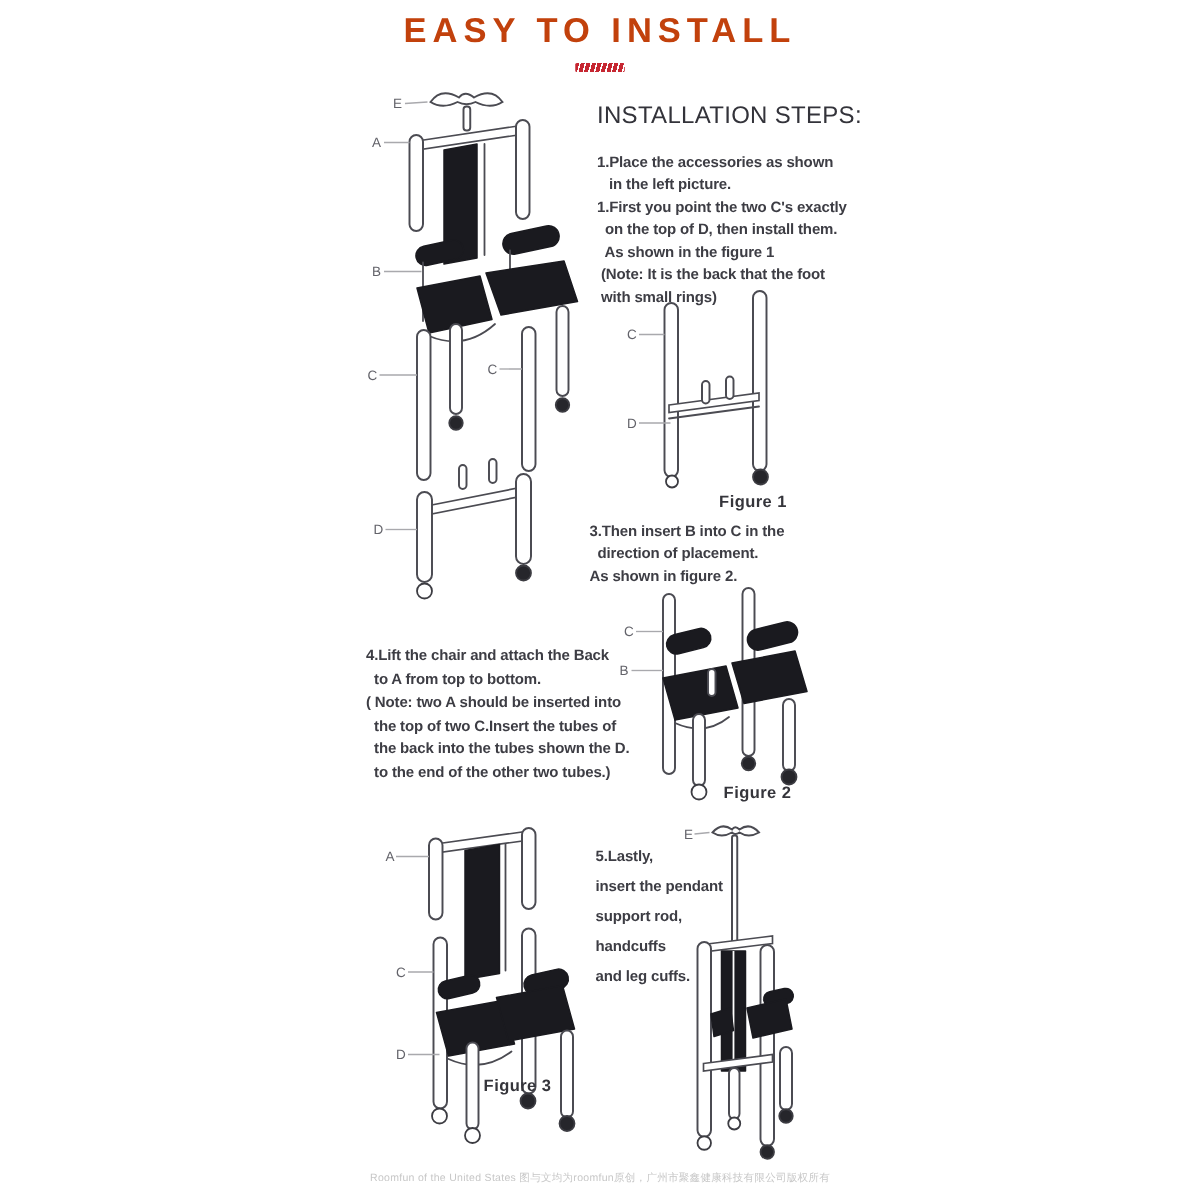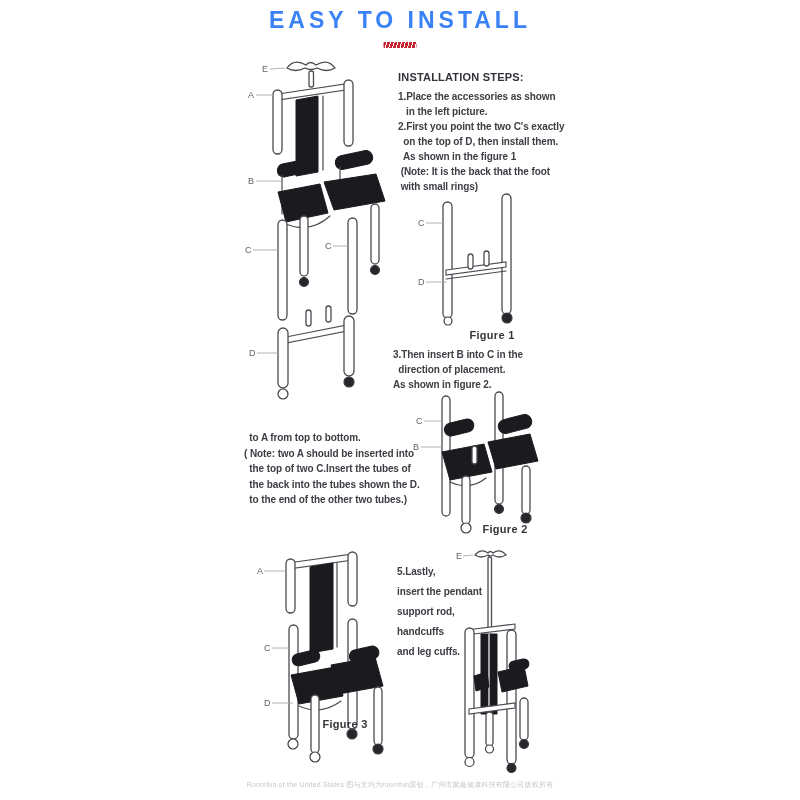--- a/index.html
+++ b/index.html
@@ -1,24 +1,24 @@
 <!DOCTYPE html>
 <html><head>
 <meta charset="utf-8">
 <style>
   html,body{margin:0;padding:0;background:#ffffff;}
   .stage{position:relative;width:800px;height:800px;background:#ffffff;overflow:hidden;
          font-family:"Liberation Sans",sans-serif;}
   .title{position:absolute;left:0;right:0;top:7px;text-align:center;
-         font-size:23px;font-weight:800;letter-spacing:4px;color:#3b82f6;}
+         font-size:23px;font-weight:800;letter-spacing:4px;color:#c2410c;}
   .badge{position:absolute;left:50%;top:42px;transform:translateX(-50%);
          width:33px;height:6px;border-radius:1px;
          background:repeating-linear-gradient(105deg,#c62631 0,#c62631 2.6px,#ffffff 2.6px,#ffffff 3.6px);}
   .tblock{position:absolute;}
-  .theading{font-size:11px;font-weight:700;color:#33333a;letter-spacing:0.2px;margin-bottom:4px;line-height:15px;}
+  .theading{font-size:16px;font-weight:400;color:#33333a;letter-spacing:0.2px;margin-bottom:16px;line-height:15px;}
   .tl{font-size:10px;font-weight:700;color:#3d3d44;line-height:15px;letter-spacing:-0.1px;white-space:pre;}
   .lh155 .tl{line-height:15.5px;}
   .lh20 .tl{line-height:20px;}
   .caption{position:absolute;text-align:center;font-size:11px;font-weight:700;
            color:#35353b;letter-spacing:0.3px;}
   .fig{position:absolute;}
   .tube{fill:#ffffff;stroke:#4b4b52;stroke-width:1.3;}
   .bar{fill:#ffffff;stroke:#4b4b52;stroke-width:1.1;}
   .pad{fill:#1a1a1f;stroke:#1a1a1f;stroke-width:1;stroke-linejoin:round;}
   .ln{fill:none;stroke:#4b4b52;stroke-width:1.2;stroke-linecap:round;}
@@ -98,21 +98,21 @@
     <g>
       <line class="lead" x1="17" y1="297" x2="38" y2="297"></line>
       <text class="lbl" x="9" y="300">D</text>
     </g>
   </svg>
 
   <div class="tblock" style="left:398px;top:70px">
     <div class="theading">INSTALLATION STEPS:</div>
     <div class="tl">1.Place the accessories as shown</div>
     <div class="tl">   in the left picture.</div>
-    <div class="tl">2.First you point the two C's exactly</div>
+    <div class="tl">1.First you point the two C's exactly</div>
     <div class="tl">  on the top of D, then install them.</div>
     <div class="tl">  As shown in the figure 1</div>
     <div class="tl"> (Note: It is the back that the foot</div>
     <div class="tl"> with small rings)</div>
   </div>
 
   <svg class="fig" style="left:413px;top:186px;width:152px;height:142px" viewBox="0 0 152 142">
     <rect class="tube" x="30" y="16" width="9" height="116" rx="4.5"></rect>
     <circle class="wheel" cx="35" cy="135" r="4"></circle>
     <rect class="tube" x="89" y="8" width="9" height="120" rx="4.5"></rect>
@@ -123,21 +123,21 @@
     <rect class="tube" x="71" y="65" width="5" height="15" rx="2.5"></rect>
     <g>
       <line class="lead" x1="13" y1="37" x2="30" y2="37"></line>
       <text class="lbl" x="5" y="40">C</text>
     </g>
     <g>
       <line class="lead" x1="13" y1="96" x2="34" y2="96"></line>
       <text class="lbl" x="5" y="99">D</text>
     </g>
   </svg>
-  <div class="caption" style="left:442px;top:329px;width:100px">Figure 1</div>
+  <div class="caption" style="left:452px;top:329px;width:100px">Figure 1</div>
 
   <div class="tblock" style="left:393px;top:347px">
     <div class="tl">3.Then insert B into C in the</div>
     <div class="tl">  direction of placement.</div>
     <div class="tl">As shown in figure 2.</div>
   </div>
 
   <svg class="fig" style="left:406px;top:390px;width:160px;height:148px" viewBox="0 0 160 148">
     <rect class="tube" x="36" y="6" width="8" height="120" rx="4"></rect>
     <rect class="tube" x="89" y="2" width="8" height="112" rx="4"></rect>
@@ -157,20 +157,21 @@
       <text class="lbl" x="10" y="34">C</text>
     </g>
     <g>
       <line class="lead" x1="15" y1="57" x2="36" y2="57"></line>
       <text class="lbl" x="7" y="60">B</text>
     </g>
   </svg>
   <div class="caption" style="left:455px;top:523px;width:100px">Figure 2</div>
 
   <div class="tblock lh155" style="left:244px;top:430px">
+    <div class="tl">4.Lift the chair and attach the Back</div>
     <div class="tl">  to A from top to bottom.</div>
     <div class="tl">( Note: two A should be inserted into</div>
     <div class="tl">  the top of two C.Insert the tubes of</div>
     <div class="tl">  the back into the tubes shown the D.</div>
     <div class="tl">  to the end of the other two tubes.)</div>
   </div>
 
   <svg class="fig" style="left:253px;top:551px;width:152px;height:214px" viewBox="0 0 152 214">
     <polygon class="bar" points="35,12 100,3 100,9 35,18"></polygon>
     <rect class="tube" x="33" y="8" width="9" height="54" rx="4.5"></rect>

